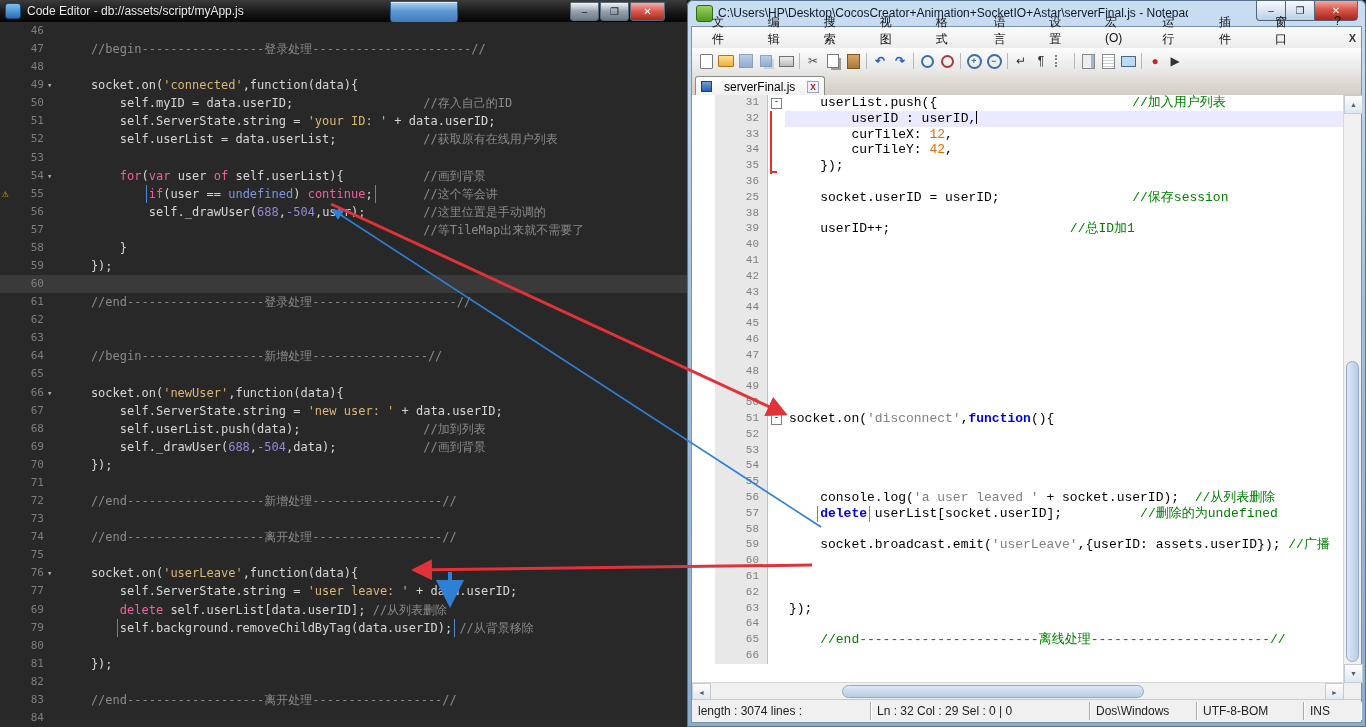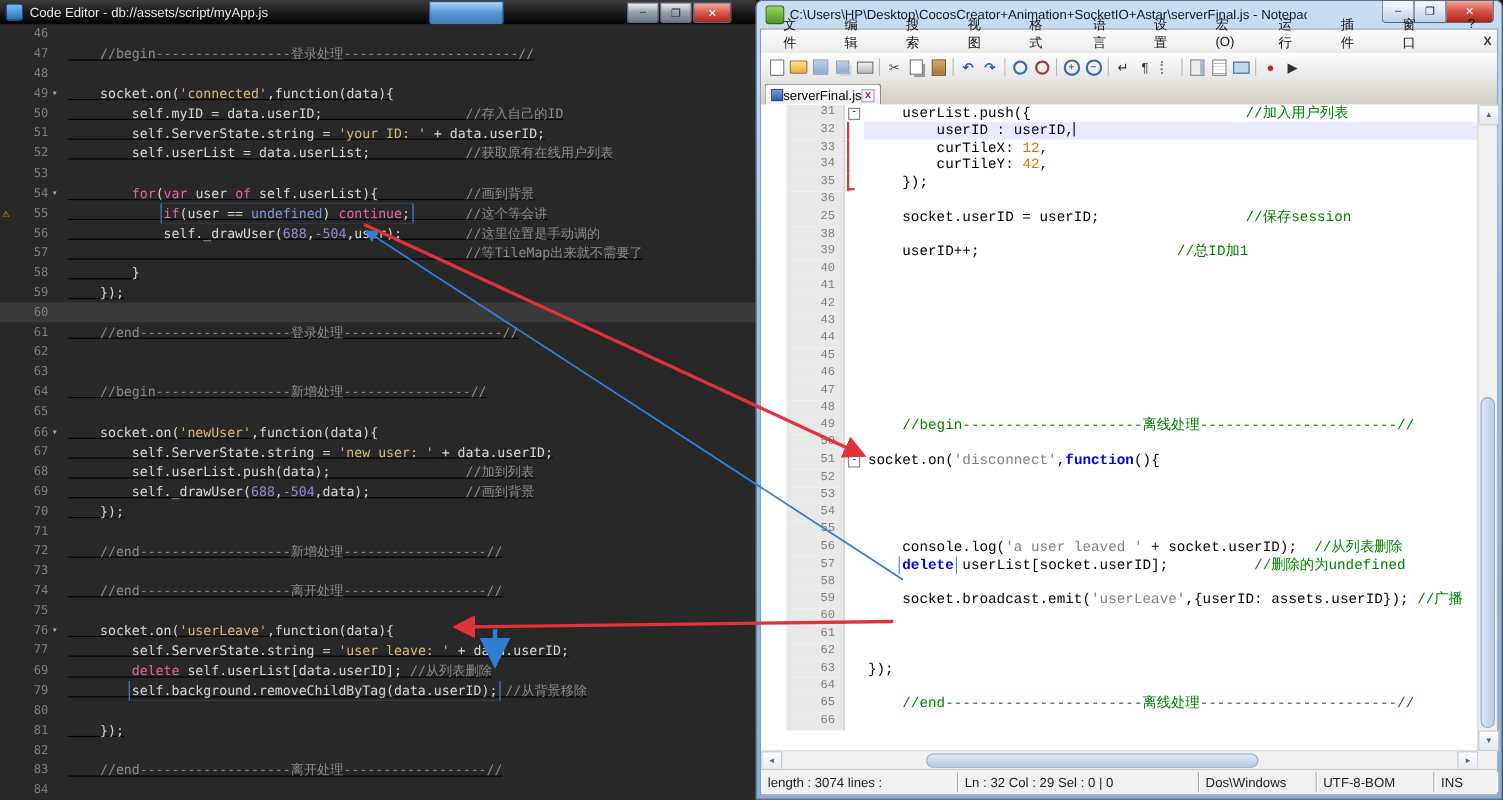--- a/index.html
+++ b/index.html
@@ -22,21 +22,21 @@
   .lbtn.close{background:linear-gradient(#f2b0aa,#d8574c 50%,#a82a20);color:#fff;width:33px;}
 
   #lcodearea{position:absolute;top:22px;left:0;right:0;bottom:0;overflow:hidden;background:#282828;}
   .lline{display:flex;height:18.08px;line-height:18.08px;white-space:pre;
          font-family:"DejaVu Sans Mono",monospace;font-size:12px;}
   .lline.cur{background:#3a3a3a;}
   .lgut{flex:0 0 62px;position:relative;color:#7e7e7e;font-size:11px;}
   .lnum{display:block;width:44px;text-align:right;}
   .lfold{position:absolute;left:47px;top:0;font-size:9px;color:#a8a8a8;}
   .lwarn{position:absolute;left:2px;top:0;font-size:11px;color:#f0a500;}
-  .lcode{flex:1;overflow:hidden;text-decoration:underline;}
+  .lcode{flex:1;overflow:hidden;}
   .l-d{color:#d6d6d6;} .l-c{color:#8a8a8a;} .l-s{color:#d9b777;}
   .l-k{color:#e964a0;} .l-n{color:#9a85d6;} .l-u{color:#7d97d8;}
   .anno-box{outline:1px solid #4d88d8;outline-offset:2px;}
 
   
   #rightwin{position:absolute;left:687px;top:0;width:679px;height:727px;border-radius:6px 6px 0 0;
             background:linear-gradient(#cadef2,#a4c0de 40%,#8cacce);box-shadow:inset 0 0 0 1px #5a7490;}
   #rtitle{position:relative;height:26px;display:flex;align-items:center;gap:5px;padding-left:9px;}
   #rtitle .npicon{width:15px;height:15px;border-radius:3px;background:linear-gradient(#9ad45e,#4e9a22);
             border:1px solid #2e6a10;}
@@ -71,21 +71,21 @@
   .ic-zoom{width:11px;height:11px;border:2px solid #3a6ea5;border-radius:50%;font-size:9px;line-height:9px;
            display:flex;align-items:center;justify-content:center;color:#3a6ea5;font-weight:bold;}
   .ic-guide{width:10px;height:12px;border-left:2px dotted #888;}
   .ic-map{width:11px;height:13px;background:#eee;border:1px solid #888;box-shadow:inset -3px 0 0 #9ab8dc;}
   .ic-flist{width:11px;height:13px;border:1px solid #888;background:repeating-linear-gradient(#fff,#fff 2px,#8aa 3px);}
   .ic-monitor{width:13px;height:9px;background:#bcd8f2;border:1px solid #48688a;}
   .blue{color:#2a5fc8;font-weight:bold;} .red{color:#cc2222;} .dark{color:#333;}
 
   #rtabbar{position:absolute;left:0;right:0;top:47px;height:21px;background:linear-gradient(#e6e3dc,#d2cec6);
            border-bottom:1px solid #8a8a8a;display:flex;align-items:flex-end;padding-left:3px;}
-  #tab1{display:flex;align-items:center;gap:0;height:19px;padding:0 5px;border:1px solid #8a8a8a;border-bottom:none;
+  #tab1{display:flex;align-items:center;gap:12px;height:19px;padding:0 5px;border:1px solid #8a8a8a;border-bottom:none;
         border-radius:3px 3px 0 0;background:linear-gradient(#fefefe,#f0f0f0);font-size:12px;position:relative;top:1px;}
   .tabsave{width:9px;height:9px;background:linear-gradient(#6f9fd8,#2a5fa8);border:1px solid #1a3f78;}
   .tabclose{font-size:10px;font-weight:bold;color:#b02a20;border:1px solid #9ab;padding:0 2px;line-height:10px;background:#eef;}
 
   #reditor{position:absolute;left:0;right:0;top:68px;bottom:22px;background:#fff;}
   #rlines{position:absolute;left:0;top:0;right:17px;bottom:17px;overflow:hidden;background:#fff;}
   .rline{display:flex;height:15.8px;line-height:15.8px;white-space:pre;
          font-family:"Liberation Mono",monospace;font-size:13px;margin-left:23px;}
   .rnum{flex:0 0 44px;text-align:right;padding-right:8px;background:#e8e8e8;border-right:1px solid #c0c0c0;
         color:#808080;font-size:11px;}
@@ -310,21 +310,21 @@
             <div class="rline"><span class="rnum">39</span><span class="rfold"></span><span class="rtext"><span class="r-d">    userID++;                       </span><span class="r-c">//总ID加1</span></span></div>
             <div class="rline"><span class="rnum">40</span><span class="rfold"></span><span class="rtext"></span></div>
             <div class="rline"><span class="rnum">41</span><span class="rfold"></span></div>
             <div class="rline"><span class="rnum">42</span><span class="rfold"></span><span class="rtext"></span></div>
             <div class="rline"><span class="rnum">43</span><span class="rfold"></span><span class="rtext"></span></div>
             <div class="rline"><span class="rnum">44</span><span class="rfold"></span><span class="rtext"></span></div>
             <div class="rline"><span class="rnum">45</span><span class="rfold"></span><span class="rtext"></span></div>
             <div class="rline"><span class="rnum">46</span><span class="rfold"></span><span class="rtext"></span></div>
             <div class="rline"><span class="rnum">47</span><span class="rfold"></span><span class="rtext"></span></div>
             <div class="rline"><span class="rnum">48</span><span class="rfold"></span><span class="rtext"></span></div>
-            <div class="rline"><span class="rnum">49</span><span class="rfold"></span><span class="rtext"><span class="r-c">    //begin---------------------离线处理-----------------------//</span></span></div>
+            <div class="rline"><span class="rnum">49</span><span class="rfold"></span></div>
             <div class="rline"><span class="rnum">50</span><span class="rfold"></span><span class="rtext"></span></div>
             <div class="rline"><span class="rnum">51</span><span class="rfold"><span class="foldbox">-</span></span><span class="rtext"><span class="r-d">socket.on(</span><span class="r-s">'disconnect'</span><span class="r-d">,</span><span class="r-k">function</span><span class="r-d">(){</span></span></div>
             <div class="rline"><span class="rnum">52</span><span class="rfold"></span><span class="rtext"></span></div>
             <div class="rline"><span class="rnum">53</span><span class="rfold"></span><span class="rtext"></span></div>
             <div class="rline"><span class="rnum">54</span><span class="rfold"></span><span class="rtext"></span></div>
             <div class="rline"><span class="rnum">55</span><span class="rfold"></span><span class="rtext"></span></div>
             <div class="rline"><span class="rnum">56</span><span class="rfold"></span><span class="rtext"><span class="r-d">    console.log(</span><span class="r-s">'a user leaved '</span><span class="r-d"> + socket.userID);  </span><span class="r-c">//从列表删除</span></span></div>
             <div class="rline"><span class="rnum">57</span><span class="rfold"></span><span class="rtext"><span class="r-d">    </span><span class="anno-box"><span class="r-k">delete</span></span><span class="r-d"> userList[socket.userID];          </span><span class="r-c">//删除的为undefined</span></span></div>
             <div class="rline"><span class="rnum">58</span><span class="rfold"></span><span class="rtext"></span></div>
             <div class="rline"><span class="rnum">59</span><span class="rfold"></span><span class="rtext"><span class="r-d">    socket.broadcast.emit(</span><span class="r-s">'userLeave'</span><span class="r-d">,{userID: assets.userID}); </span><span class="r-c">//广播</span></span></div>

